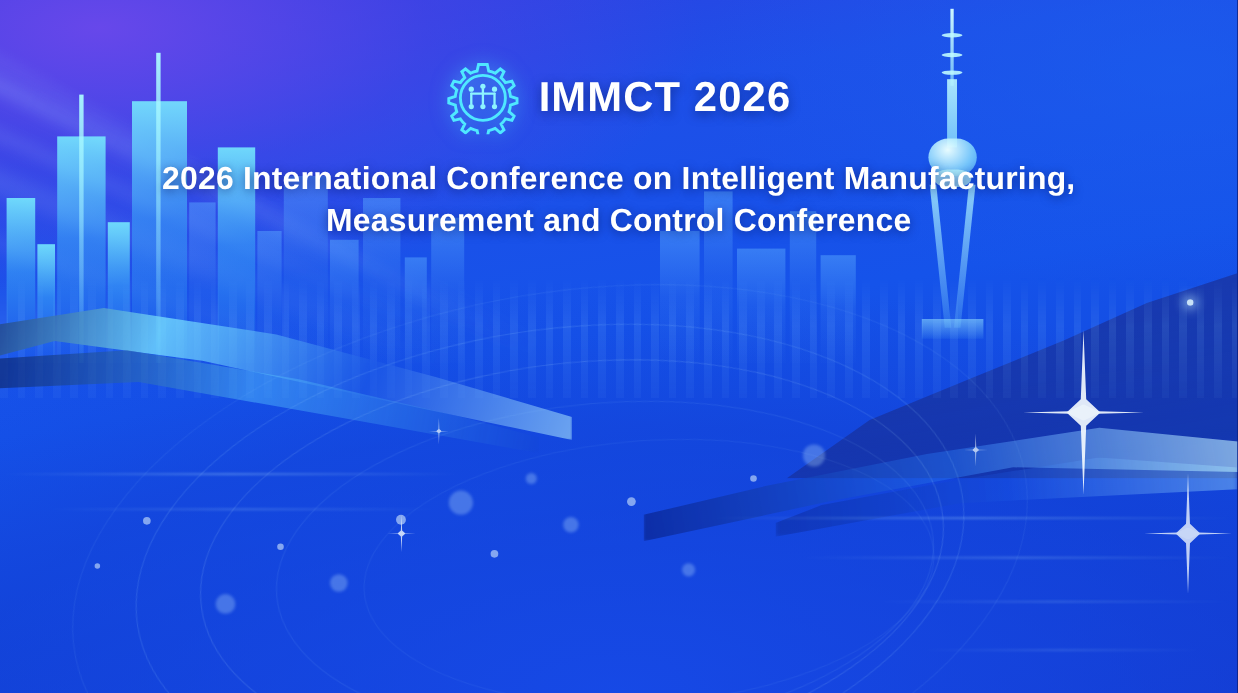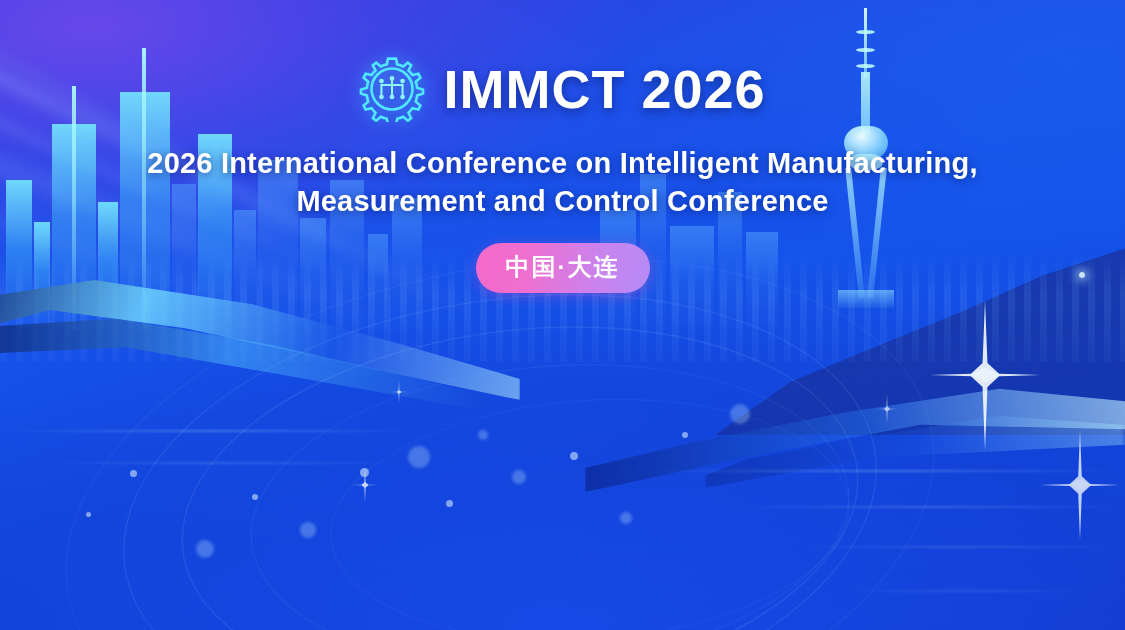--- a/index.html
+++ b/index.html
@@ -98,21 +98,21 @@
   .spark::before,.spark::after{content:"";position:absolute;left:50%;top:50%;transform:translate(-50%,-50%);background:rgba(245,252,255,.95);}
   .spark::before{width:100%;height:10%;clip-path:polygon(0% 50%,38% 42%,50% 0%,62% 42%,100% 50%,62% 58%,50% 100%,38% 58%);}
   .spark::after{width:28%;height:100%;clip-path:polygon(50% 0%,58% 42%,100% 50%,58% 58%,50% 100%,42% 58%,0% 50%,42% 42%);}
 
   
   .content{position:relative;z-index:10;width:100%;height:100%;
            display:flex;flex-direction:column;align-items:center;}
 
   .brandrow{display:flex;align-items:center;gap:18px;margin-top:56px;}
   .gear-icon{width:66px;height:66px;flex:0 0 66px;filter:drop-shadow(0 0 8px rgba(80,230,255,.55));}
-  .brand-text{font-size:54px;font-weight:700;color:#fff;letter-spacing:1px;line-height:1;
+  .brand-text{font-size:38px;font-weight:700;color:#fff;letter-spacing:1px;line-height:1;
               text-shadow:0 3px 10px rgba(5,25,95,.55);}
 
   .h1{margin-top:8px;font-size:92px;font-weight:900;line-height:1.06;letter-spacing:2px;white-space:nowrap;
       text-shadow:0 5px 16px rgba(6,24,100,.55);}
   .h2{margin-top:-4px;font-size:92px;font-weight:900;line-height:1.06;letter-spacing:2px;white-space:nowrap;
       text-shadow:0 5px 16px rgba(6,24,100,.55);}
 
   .w{color:#ffffff;}
   .cyan{background:linear-gradient(180deg,#ffffff 26%,#bff4ff 52%,#4fe4ff 82%,#2fd8ff 100%);
         -webkit-background-clip:text;background-clip:text;color:transparent;}
@@ -249,17 +249,16 @@
       <div class="brand-text">IMMCT 2026</div>
     </div>
 
 
 
     <div class="sub">
       <div>2026 International Conference on Intelligent Manufacturing,</div>
       <div>Measurement and Control Conference</div>
     </div>
 
-    <div class="badge">中国·大连</div>
 
 
   </div>
 </div>
 
 </body></html>

